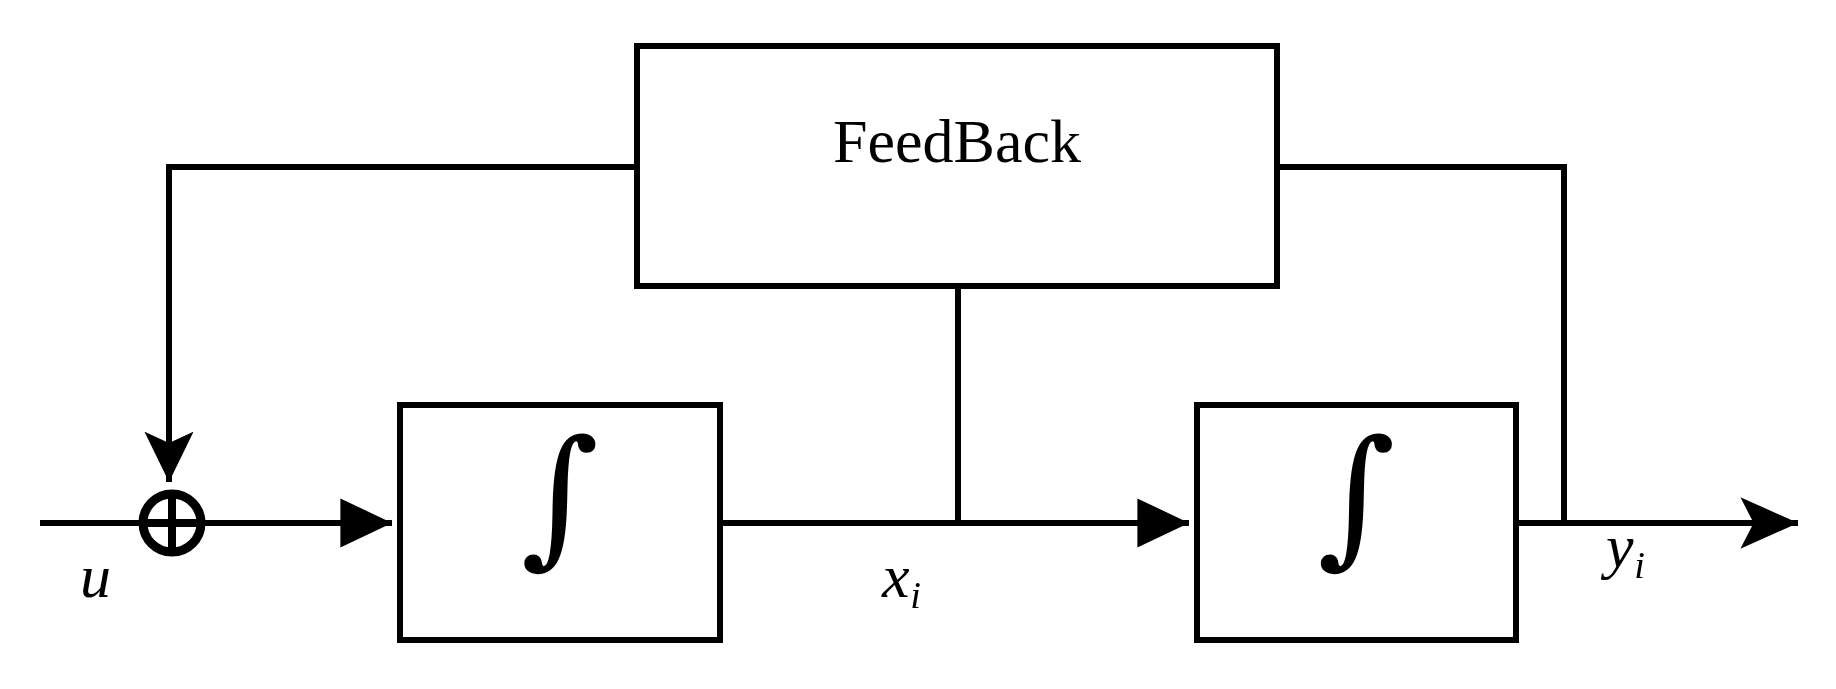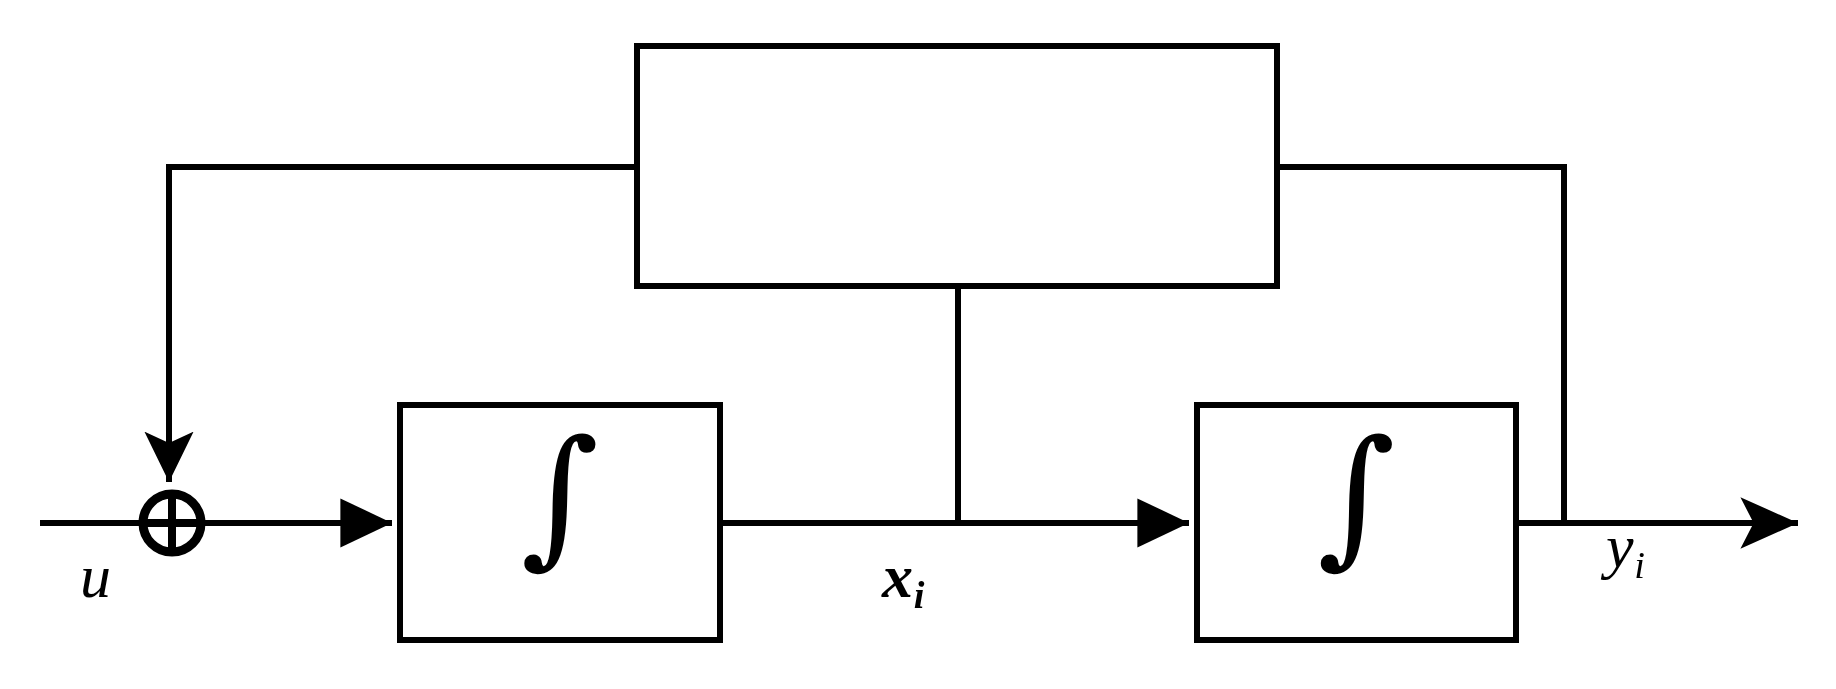--- a/index.html
+++ b/index.html
@@ -35,21 +35,21 @@
   }
   .lbl .sub {
     font-size: 0.62em;
     font-style: italic;
     vertical-align: baseline;
     position: relative;
     top: 0.28em;
     left: 0.02em;
   }
   #label-u   { left: 80px;   top: 545px; font-size: 62px; }
-  #label-xi  { left: 882px;  top: 545px; font-size: 62px; font-weight: bold; }
+  #label-xi  { left: 882px;  top: 545px; font-size: 62px; }
   #label-yi  { left: 1606px; top: 515px; font-size: 62px; }
   #label-feedback {
     position: absolute;
     left: 637px;
     top: 110px;
     width: 640px;
     text-align: center;
     font-family: "Liberation Serif", serif;
     font-style: normal;
     font-size: 62px;
@@ -112,20 +112,21 @@
 
       <line x1="1564" y1="526" x2="1564" y2="167"></line>
       <line x1="1567" y1="167" x2="1277" y2="167"></line>
 
       <line x1="637" y1="167" x2="166" y2="167"></line>
       <line x1="169" y1="164" x2="169" y2="482" marker-end="url(#arrowDown)"></line>
 
     </g>
   </svg>
 
+  <div id="label-feedback">FeedBack</div>
 
   <div class="intg" id="integral-symbol-1">∫</div>
 
   <div class="intg" id="integral-symbol-2">∫</div>
 
   <div class="lbl" id="label-u"><span>u</span></div>
 
   <div class="lbl" id="label-xi"><span>x</span><span class="sub">i</span></div>
 
   <div class="lbl" id="label-yi"><span>y</span><span class="sub">i</span></div>

